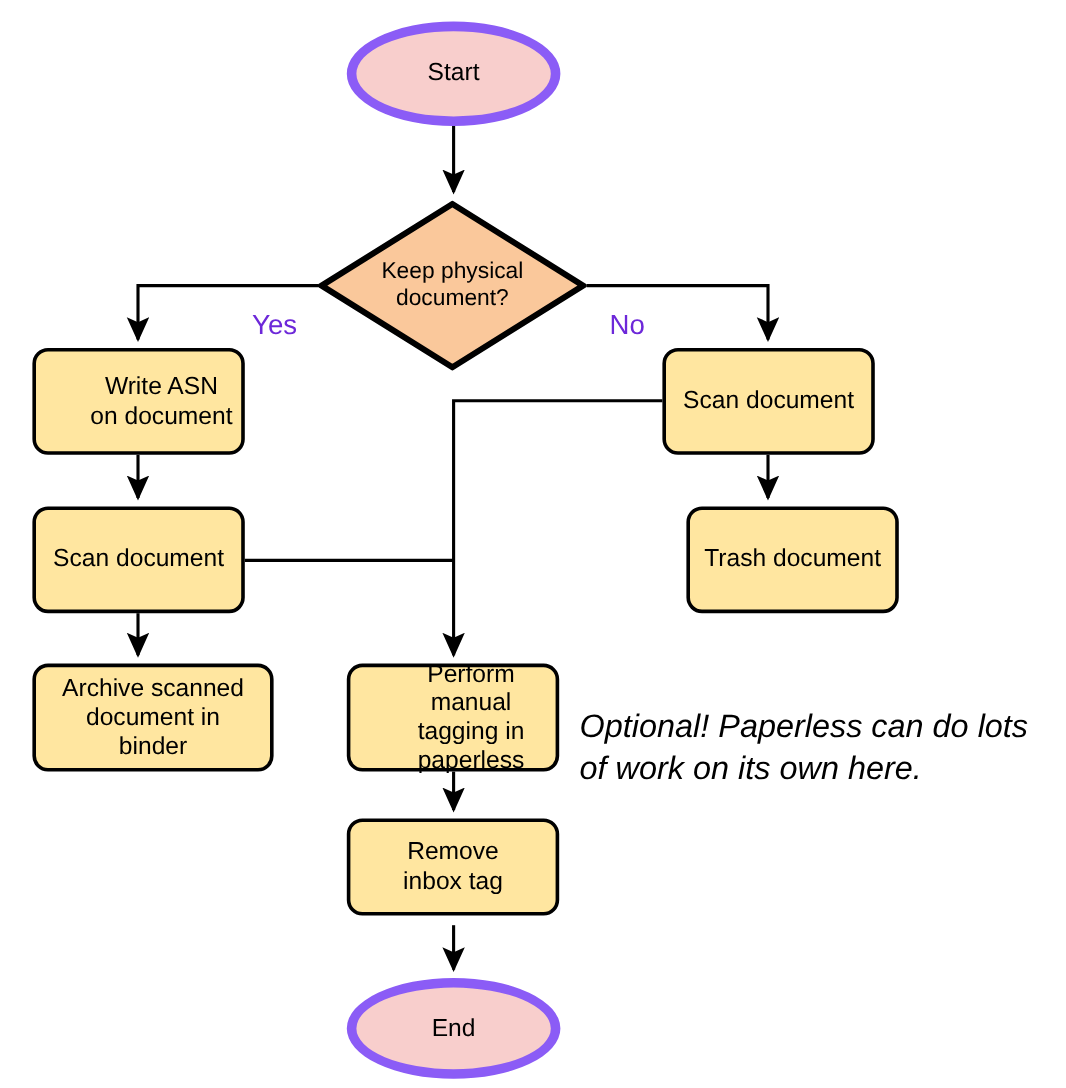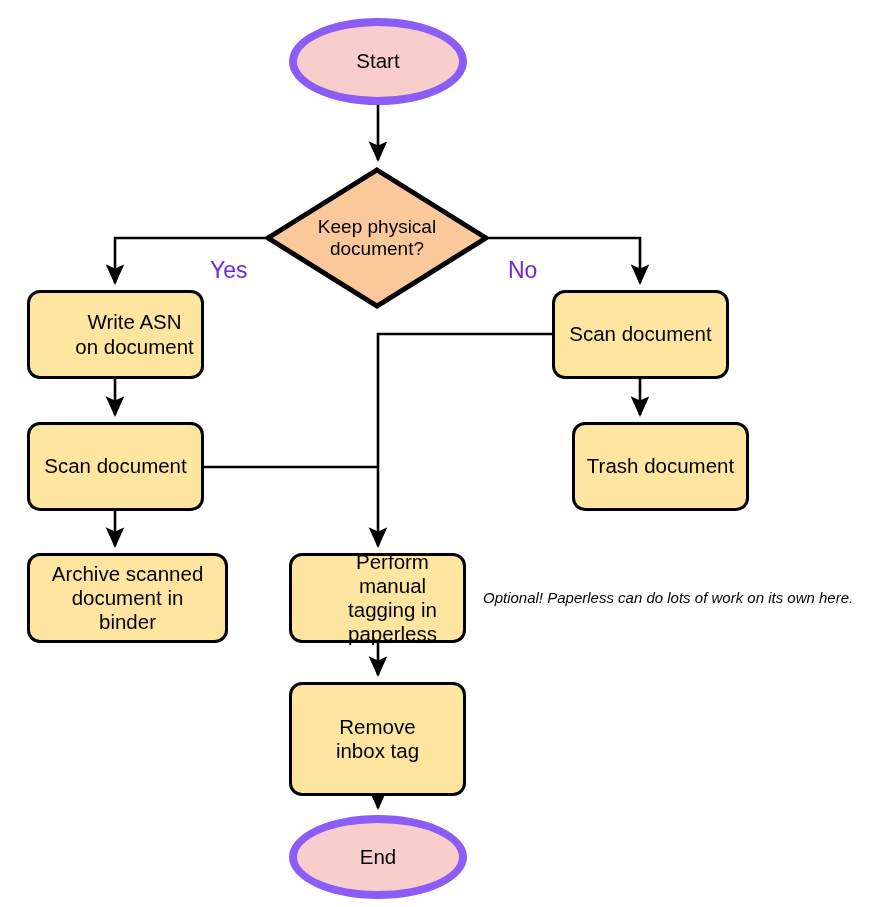--- a/index.html
+++ b/index.html
@@ -74,21 +74,21 @@
     font-size: 23px;
     color: #6d28d9;
     background: transparent;
     z-index: 3;
     white-space: nowrap;
     margin-top: 47px;
   }
   .annotation {
     position: absolute;
     font-style: italic;
-    font-size: 15px;
+    font-size: 27px;
     color: #000000;
     line-height: 1.3;
     z-index: 3;
   }
 </style>
 </head>
 <body>
 
 <div id="flow-root">
 
@@ -157,21 +157,21 @@
   <div class="node node-process" style="left:552px; top:422px; width:177px; height:89px;margin-left:20px;">
     <span>Trash document</span>
   </div>
 
   <div class="node node-process" style="left:289px; top:553px; width:177px; height:90px;padding-left:30px;">
     <span>Perform manual
 tagging in
 paperless</span>
   </div>
 
-  <div class="node node-process" style="left:289px; top:682px; width:177px; height:114px;">
+  <div class="node node-process" style="left:289px; top:682px; width:177px; height:81px;">
     <span>Remove
 inbox tag</span>
   </div>
 
   <div class="node node-terminator" style="left:289px; top:815px; width:178px; height:84px;">
     <span>End</span>
   </div>
 
   <div class="annotation" style="left:483px; top:588px; width:400px;">Optional! Paperless can do lots of work on its own here.</div>
 

